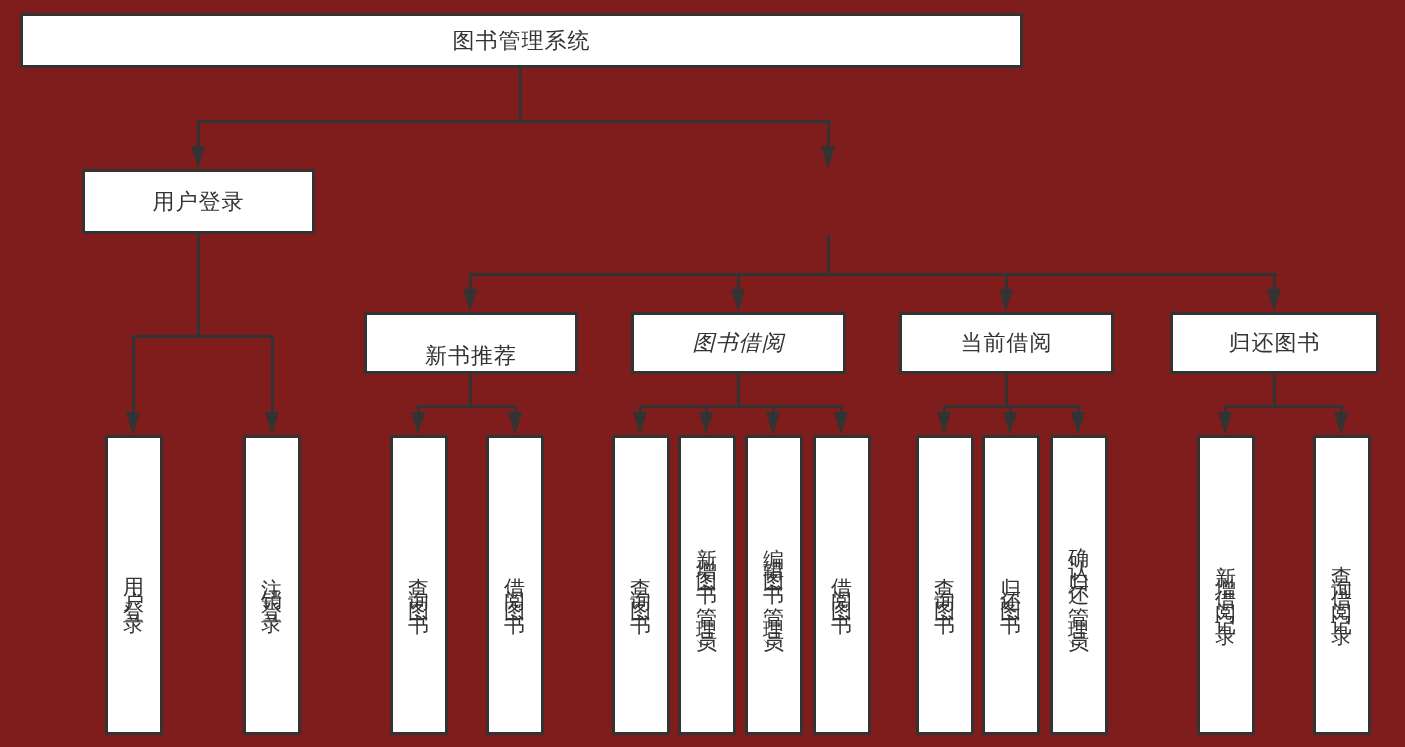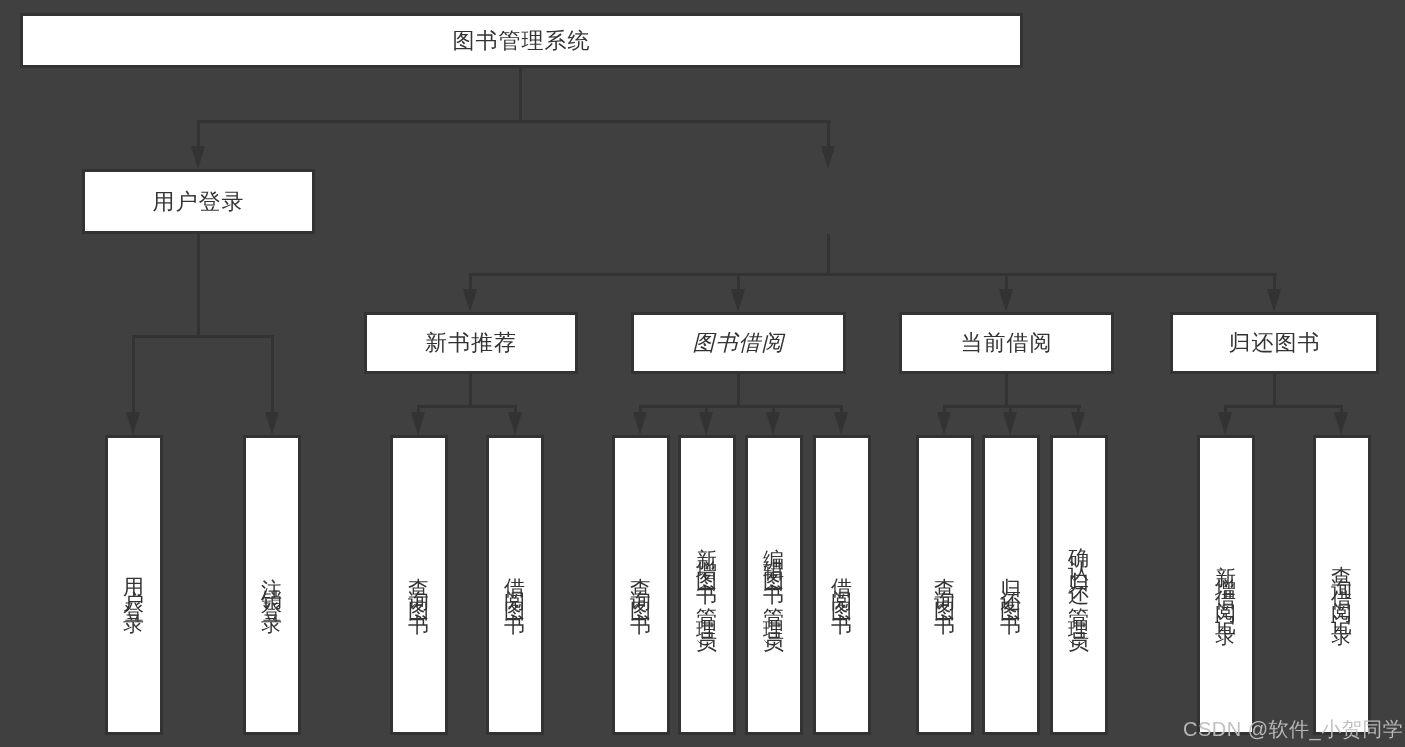--- a/index.html
+++ b/index.html
@@ -1,19 +1,19 @@
 <!DOCTYPE html>
 <html><head>
 <meta charset="utf-8">
 <style>
   html,body{margin:0;padding:0;background:#fff;}
   .canvas{
     position:relative;
     width:1405px;height:747px;
-    background:#404040;
+    background:#7f1d1d;
     font-family:"Liberation Sans","DejaVu Sans",sans-serif;
     overflow:hidden;
   }
   .node{
     position:absolute;
     box-sizing:border-box;
     border:3px solid #333333;
     background:#ffffff;
     display:flex;
     align-items:center;
@@ -57,21 +57,21 @@
     font-size:20px;
     color:rgba(190,190,192,0.95);
     letter-spacing:0.5px;
     z-index:5;
     white-space:nowrap;
   }
   
   #n-root{left:20px;top:13px;width:1003px;height:55px;}
   #n-user-login{left:82px;top:169px;width:233px;height:65px;}
   #n-book-mgmt{left:710px;top:169px;width:237px;height:65px;}
-  #n-new-book{left:364px;top:312px;width:214px;height:62px;}
+  #n-new-book{left:364px;top:312px;width:214px;height:62px;align-items:flex-end;}
   #n-borrow{left:631px;top:312px;width:215px;height:62px;font-style:italic;}
   #n-current{left:899px;top:312px;width:215px;height:62px;}
   #n-record{left:1170px;top:312px;width:209px;height:62px;}
   #lf-login{left:105px;}
   #lf-logout{left:243px;}
   #lf-nb-query{left:390px;}
   #lf-nb-borrow{left:486px;}
   #lf-bw-query{left:612px;}
   #lf-bw-add{left:678px;}
   #lf-bw-edit{left:745px;}
@@ -204,15 +204,14 @@
   <div class="vline" style="left:1077px;top:405px;height:10px;"></div>
   <div class="arrow" style="left:1071px;top:412px;"></div>
 
   <div class="vline" style="left:1273px;top:374px;height:34px;"></div>
   <div class="hline" style="left:1224px;top:405px;width:119px;"></div>
   <div class="vline" style="left:1224px;top:405px;height:10px;"></div>
   <div class="arrow" style="left:1218px;top:412px;"></div>
   <div class="vline" style="left:1340px;top:405px;height:10px;"></div>
   <div class="arrow" style="left:1334px;top:412px;"></div>
 
-  <div class="watermark">CSDN @软件_小贺同学</div>
 
 </div>
 
 </body></html>

